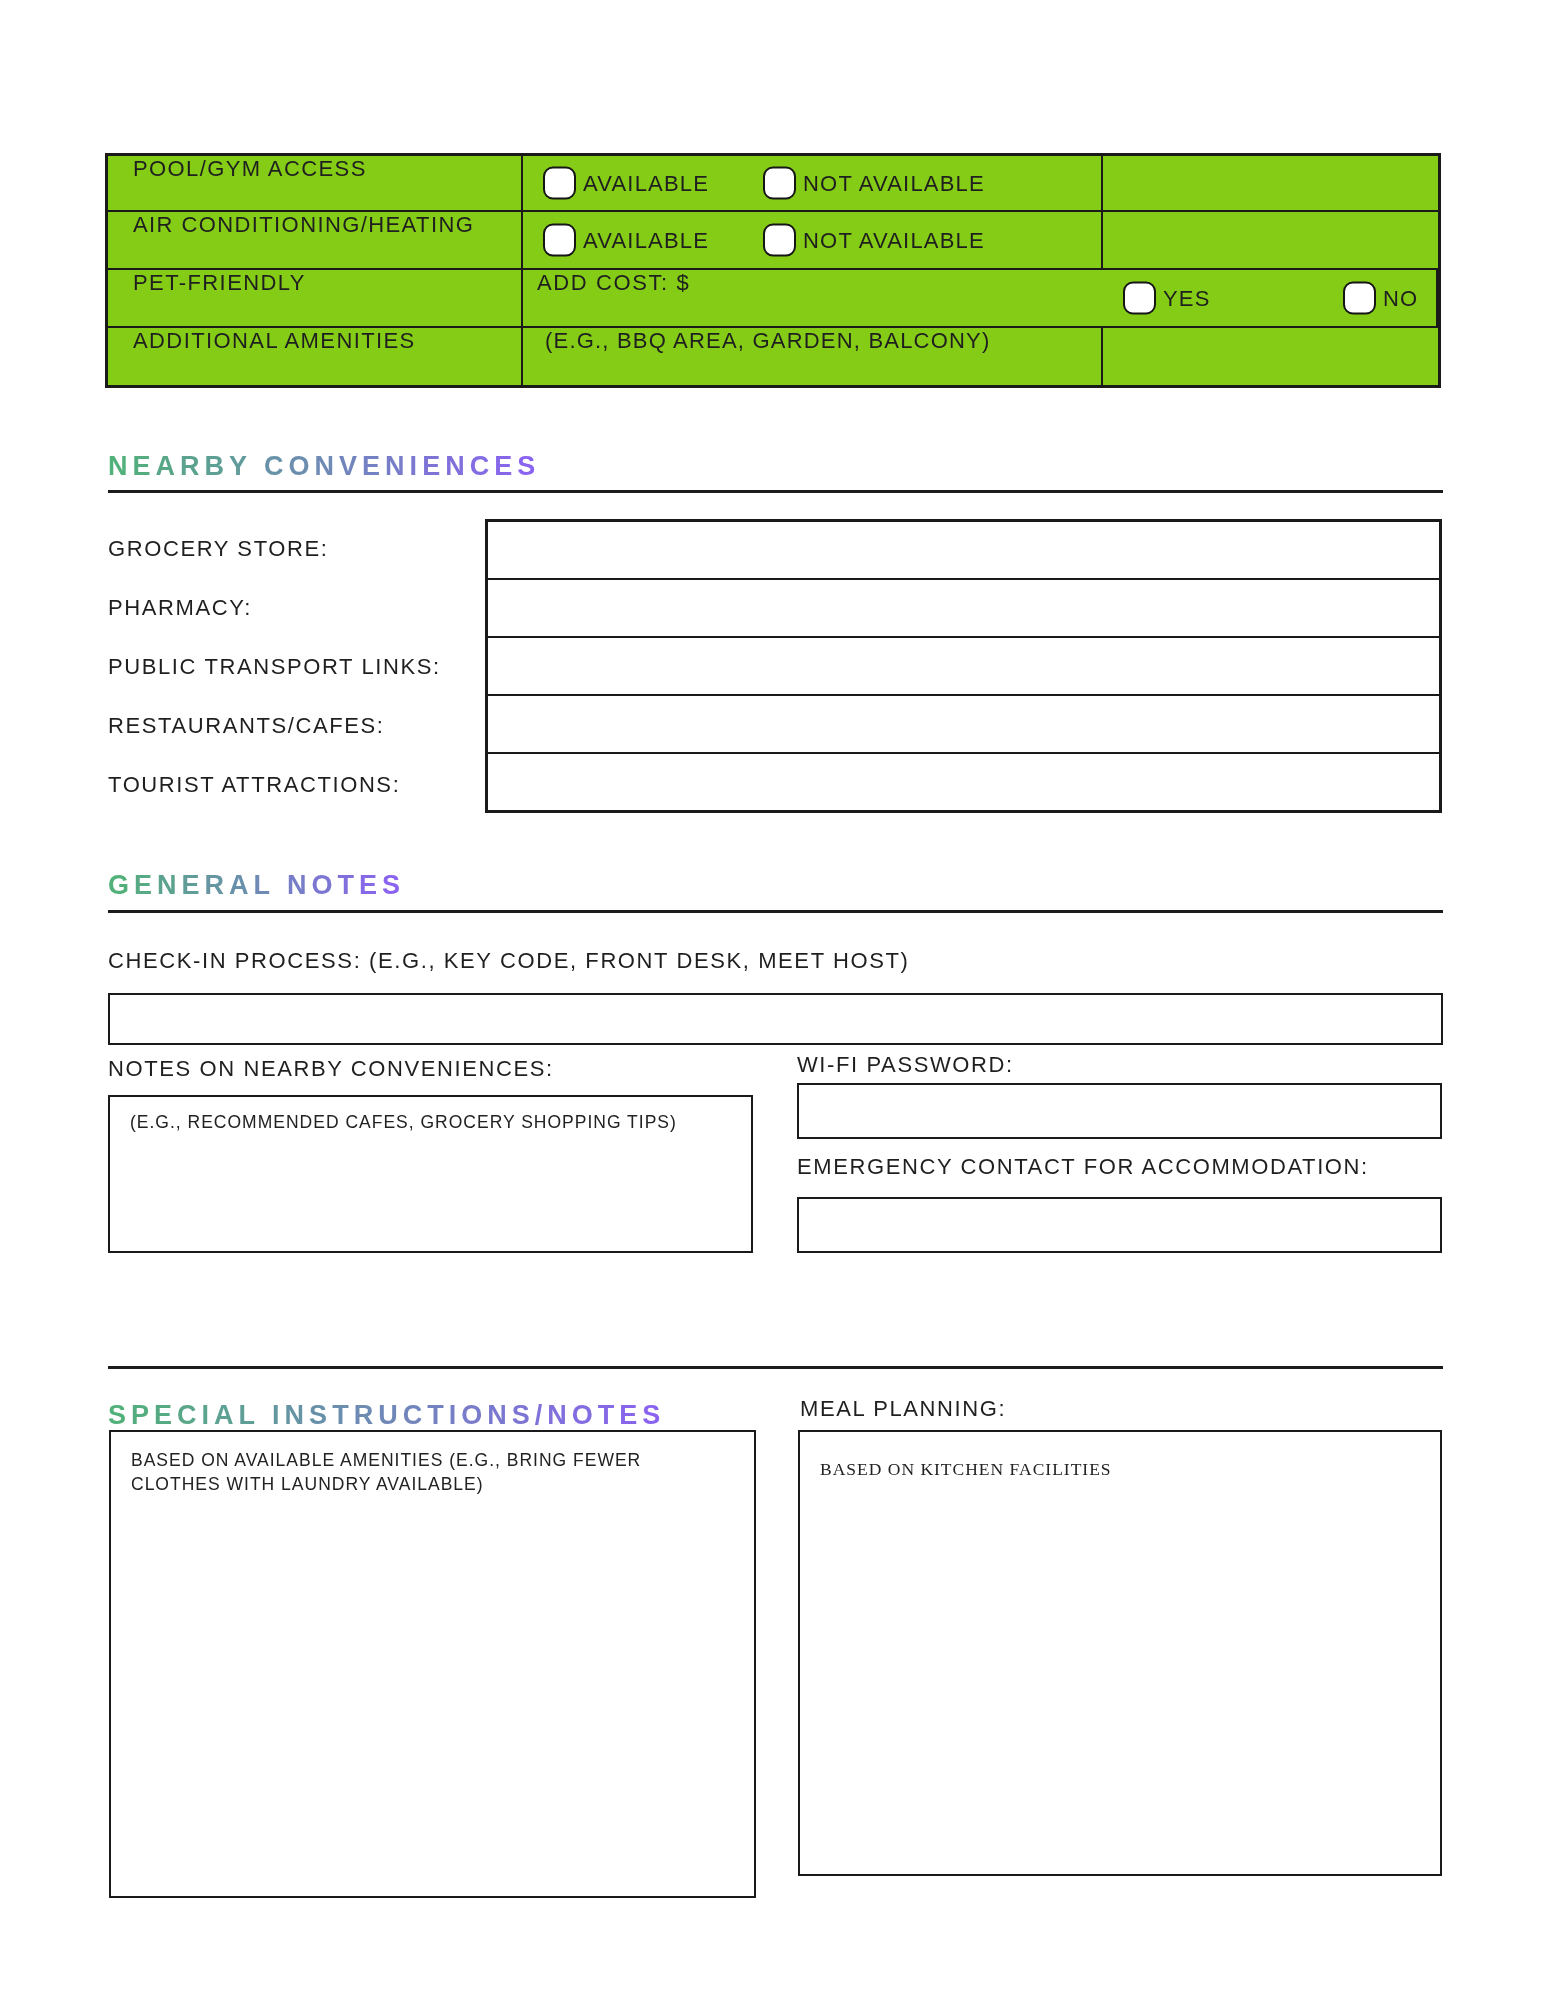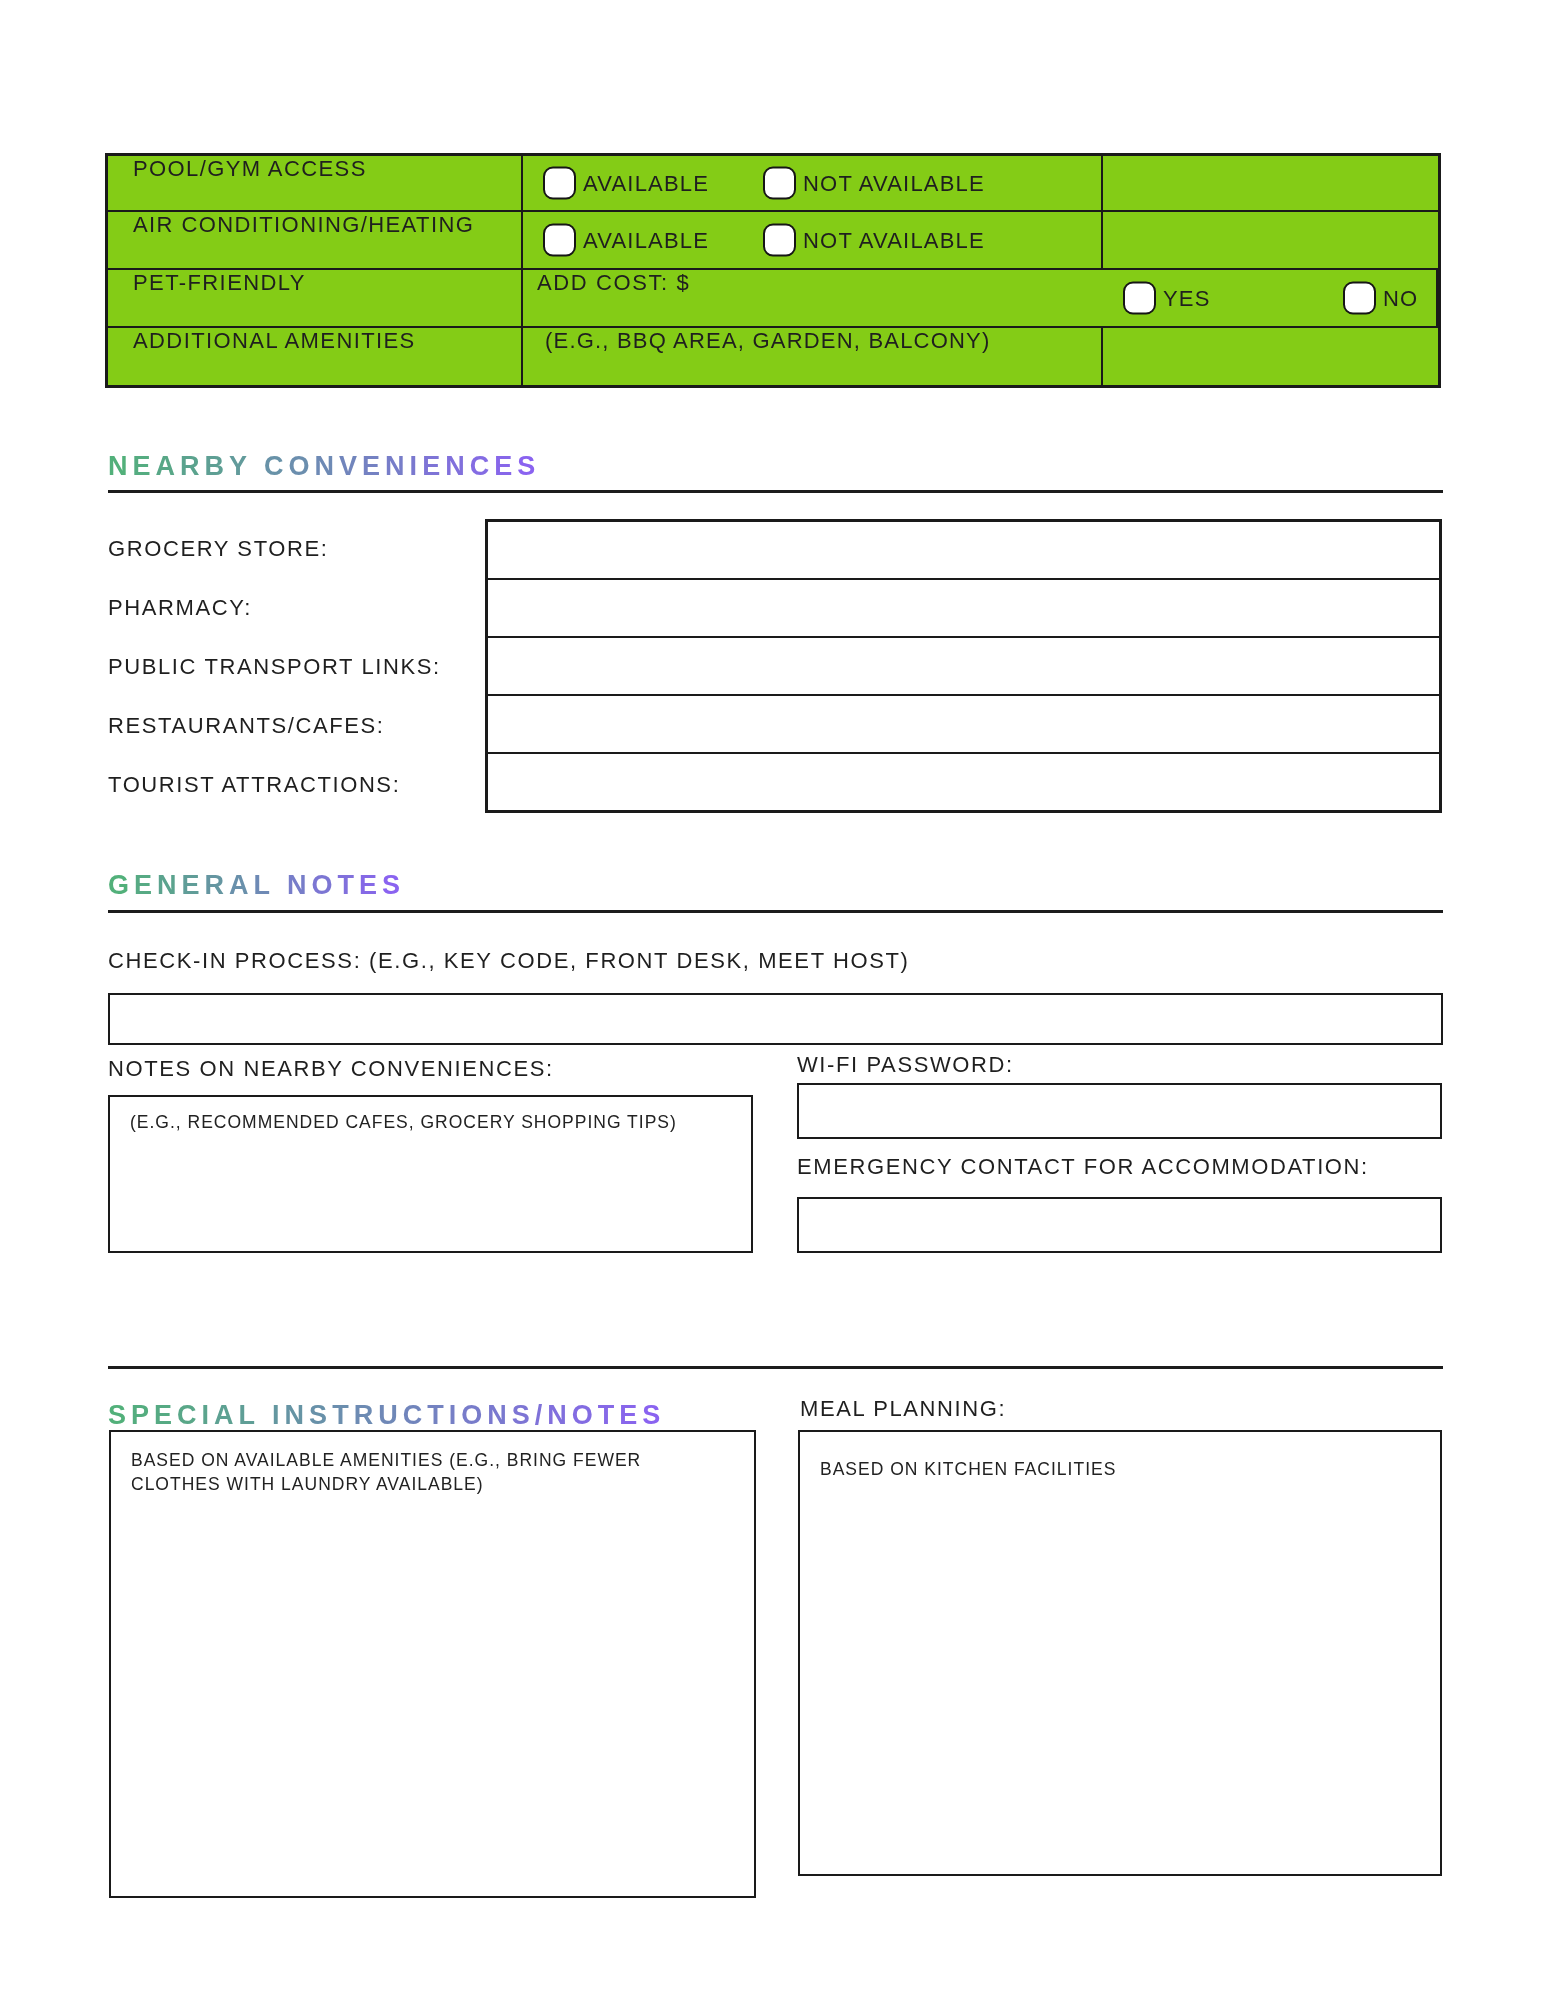--- a/index.html
+++ b/index.html
@@ -48,21 +48,21 @@
   .checkin-box{left:108px;top:993px;width:1335px;height:52px;}
   .notes-label{left:108px;top:1054px;}
   .notes-box{left:108px;top:1095px;width:645px;height:158px;}
   .wifi-label{left:797px;top:1050px;}
   .wifi-box{left:797px;top:1083px;width:645px;height:56px;}
   .emerg-label{left:797px;top:1152px;}
   .emerg-box{left:797px;top:1197px;width:645px;height:56px;}
   .packing-label{left:110px;top:1391px;margin-top:35px;}
   .packing-box{left:109px;top:1430px;width:647px;height:468px;}
   .meal-label{left:800px;top:1394px;}
-  .meal-box{left:798px;top:1430px;width:644px;height:446px;}
+  .meal-box{left:798px;top:1430px;width:644px;height:446px;font-family:Liberation Serif, serif;}
   .hint{font-size:17.5px;letter-spacing:1px;line-height:24px;color:#222;}
   .notes-hint{padding:13px 20px 0 20px;}
   .packing-hint{padding:16px 20px 0 20px;max-width:520px;}
   .meal-hint{padding:25px 20px 0 20px;}
 </style>
 </head>
 <body>
 
 <div class="page">
 

